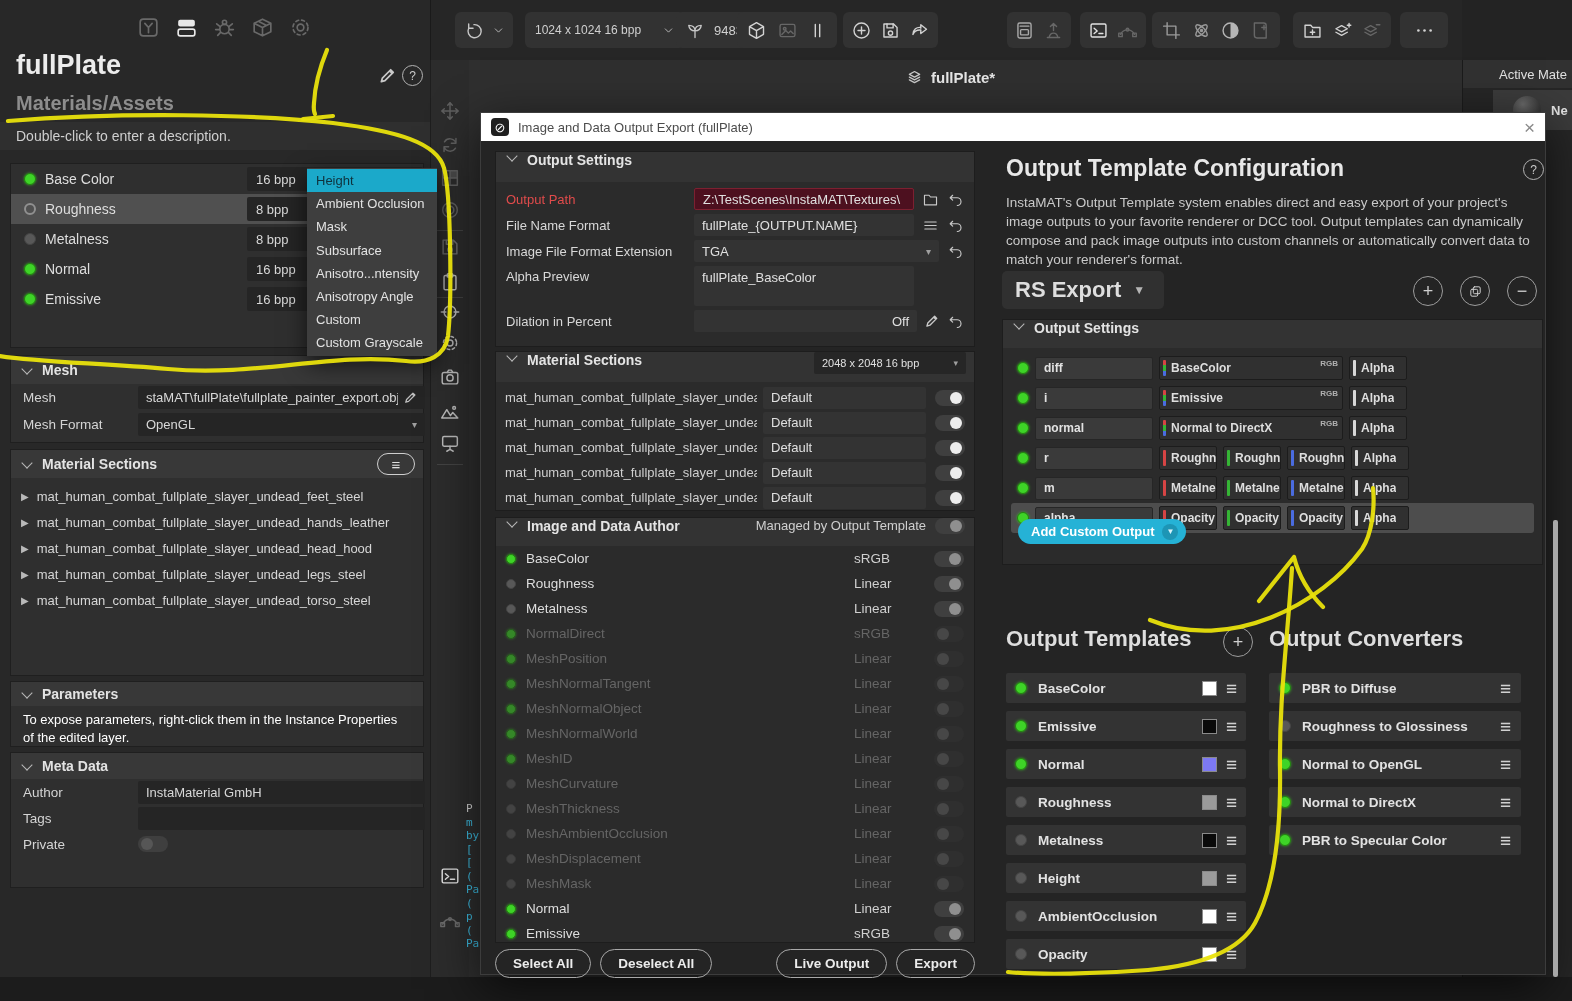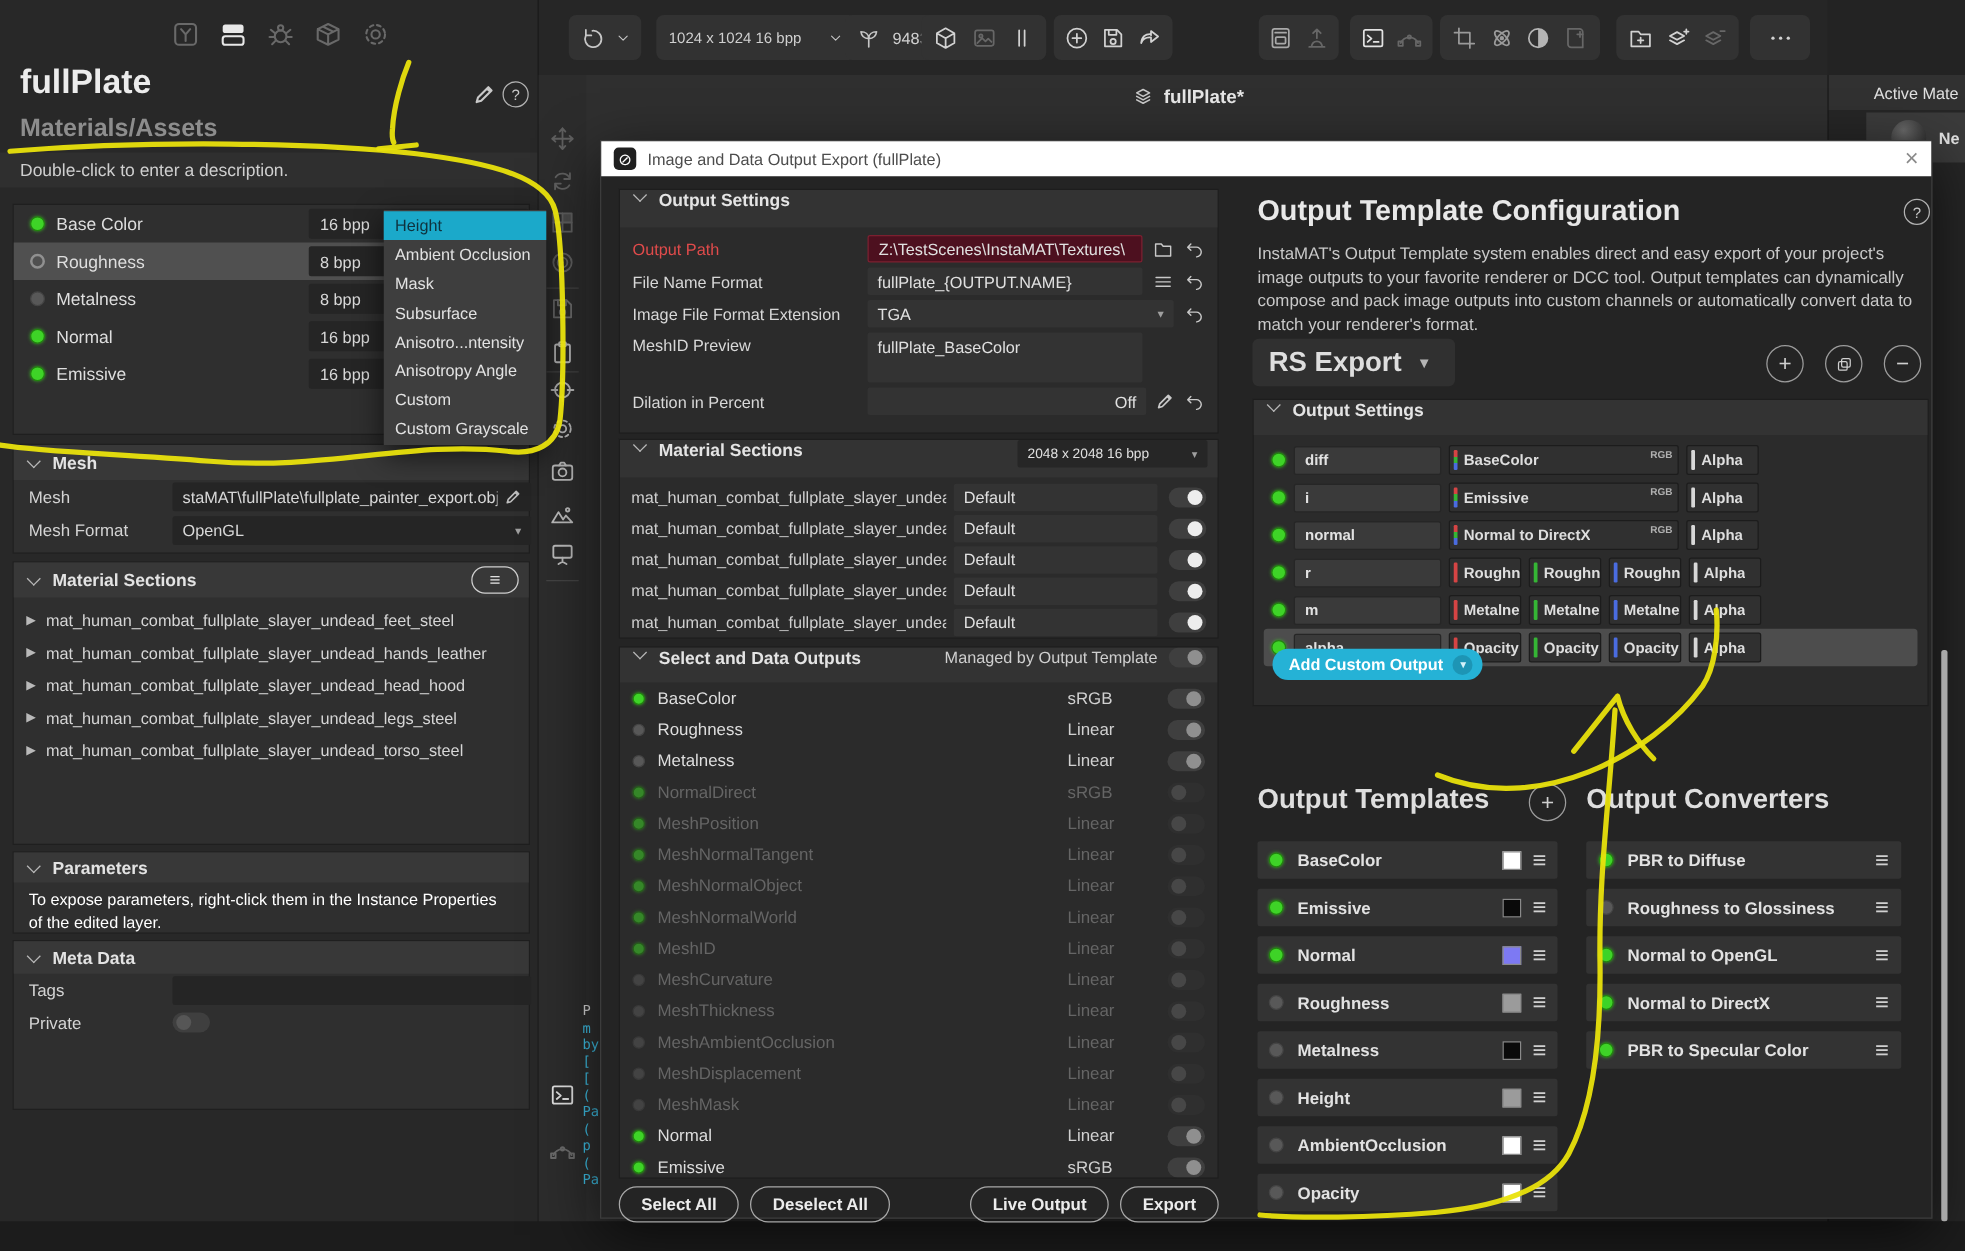--- a/index.html
+++ b/index.html
@@ -460,20 +460,26 @@
       </div>
     <div class="hint">To expose parameters, right-click them in the Instance Properties of the edited layer.</div>
   </div>
 
   <div class="card" style="left:10px;top:752px;width:414px;height:136px">
     <div class="chead" style="height:26px">
         <span class="chev"></span>
         <span>Meta Data</span>
       </div>
     <div class="frow" style="height:26px">
+        <span>Author</span>
+        <span class="ffield">
+          <span>InstaMaterial GmbH</span>
+        </span>
+      </div>
+    <div class="frow" style="height:26px">
         <span>Tags</span>
         <span class="ffield">
           <span></span>
         </span>
       </div>
     <div class="frow" style="height:26px">
         <span>Private</span>
         <span class="tg" style="position:absolute;left:127px" data-state="off"></span>
       </div>
   </div>
@@ -643,21 +649,21 @@
           <span style="flex:1">TGA</span>
           <span style="color:#9f9f9f;font-size:10px">▾</span>
         </span>
       <i class="oic" data-icon="undoS">
           <svg viewBox="0 0 24 24">
             <path d="M8 6L4.5 9.5 8 13M4.5 9.5H14a5.5 5.5 0 01.5 11"></path>
           </svg>
         </i>
     </div>
     <div class="orow" style="height:44px">
-      <span class="olbl" style="align-self:flex-start;margin-top:5px">MeshID Preview</span>
+      <span class="olbl" style="align-self:flex-start;margin-top:5px">Alpha Preview</span>
       <span class="ofield" style="height:40px;align-items:flex-start;padding-top:4px">
           <span>fullPlate_BaseColor</span>
         </span>
       <span style="width:50px"></span>
     </div>
     <div class="orow">
       <span class="olbl">Dilation in Percent</span>
       <span class="ofield">
           <span style="flex:1"></span>
           <span>Off</span>
@@ -719,21 +725,21 @@
             <span>Default</span>
           </span>
           <span class="tg wh" data-state="on"></span>
         </div>
     </div>
   </div>
 
   <div class="dcard" style="left:14px;top:404px;width:480px;height:426px;overflow:hidden">
     <div class="dhead" style="height:28px">
         <span class="chev"></span>
-        <span>Select and Data Outputs</span>
+        <span>Image and Data Author</span>
       <span style="margin-left:auto;font-weight:normal;font-size:13px;color:#cfcfcf">Managed by Output Template</span>
       <span class="tg" style="margin:0 9px" data-state="on"></span>
       </div>
     <div class="iorow" data-dim="false">
         <span class="dot" data-dot="green"></span>
         <span class="nm">BaseColor</span>
         <span class="cs">sRGB</span>
         <span class="tg" data-state="on"></span>
       </div>
     <div class="iorow" data-dim="false">

